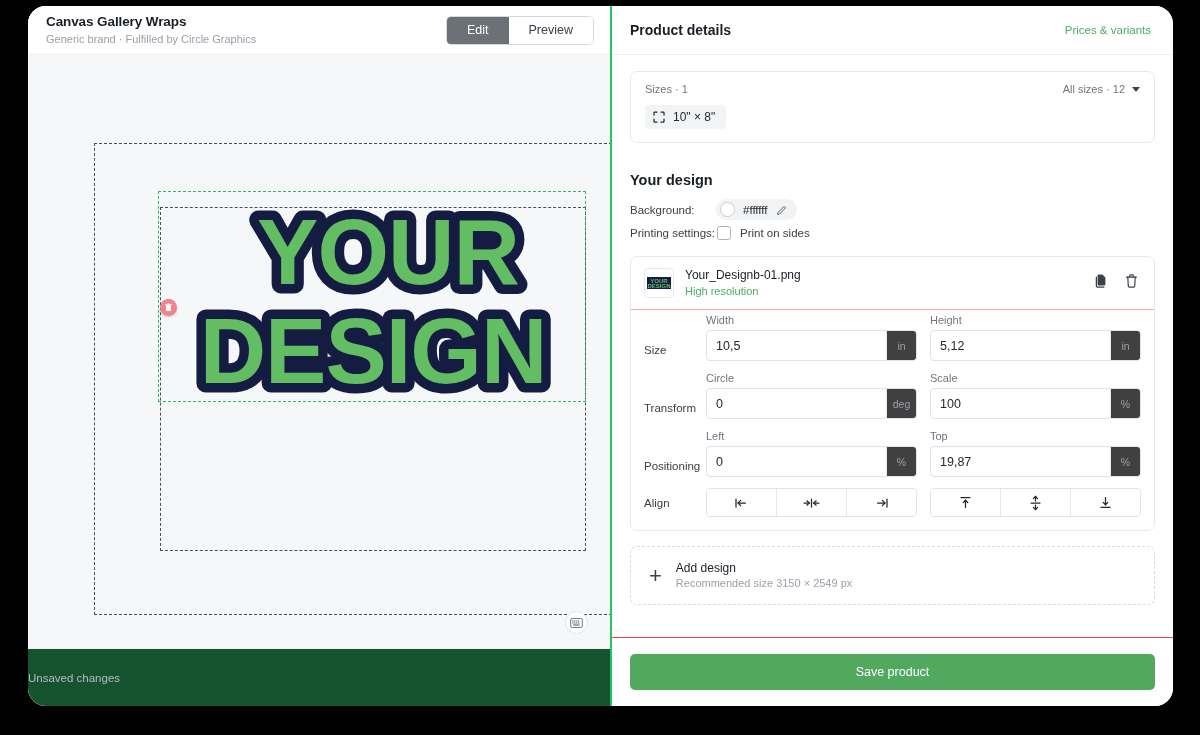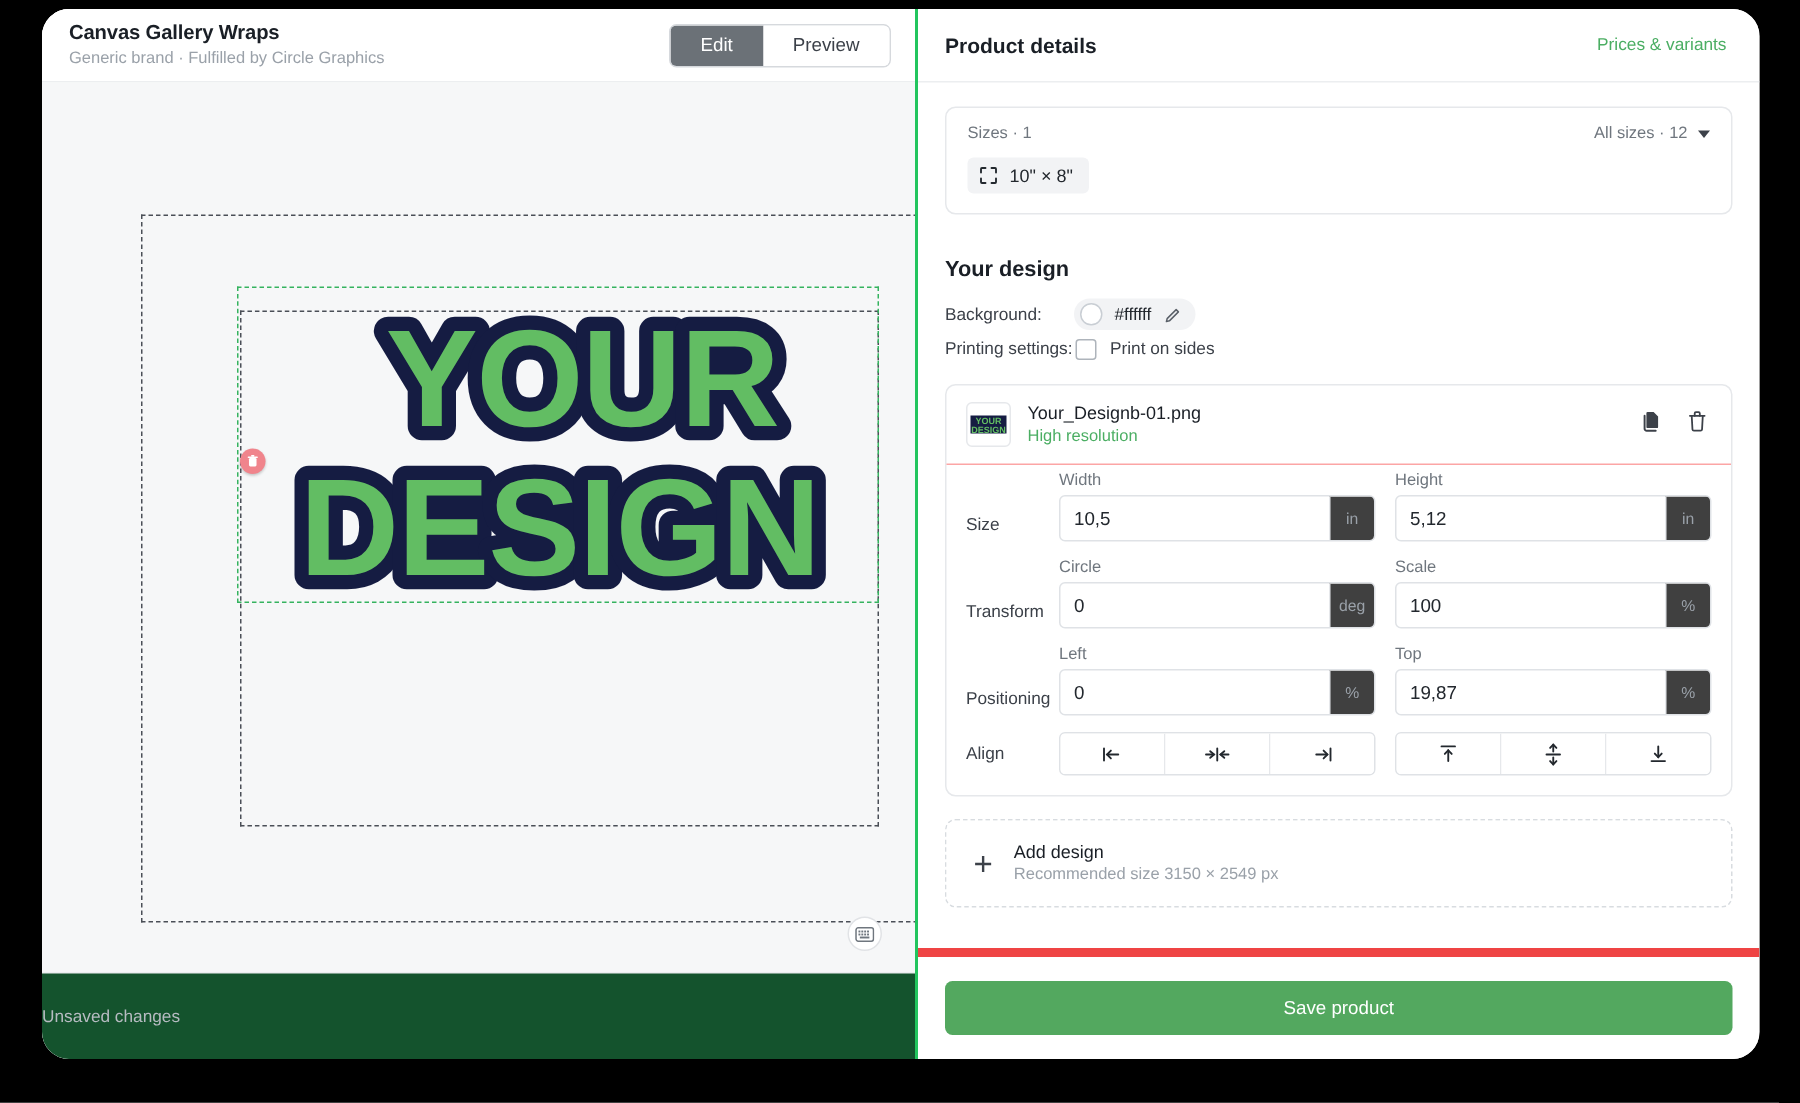--- a/index.html
+++ b/index.html
@@ -385,21 +385,21 @@
     color: #3c4149;
     line-height: 20px;
     font-weight: 300;
     margin-left: 4px;
   }
   #add-design-title { font-size: 12px; color: #1a1f26; line-height: 16px; }
   #add-design-sub { font-size: 11px; color: #9aa1a9; line-height: 15px; }
 
   #details-footer {
     flex: 0 0 68px;
-    border-top: 6px solid #ef4444;
+    border-top: 1px solid #ef4444;
     display: flex;
     align-items: center;
     padding: 16px 18px;
   }
   #save-product-btn {
     width: 100%;
     height: 36px;
     background: #53a85f;
     color: #fff;
     border: none;

